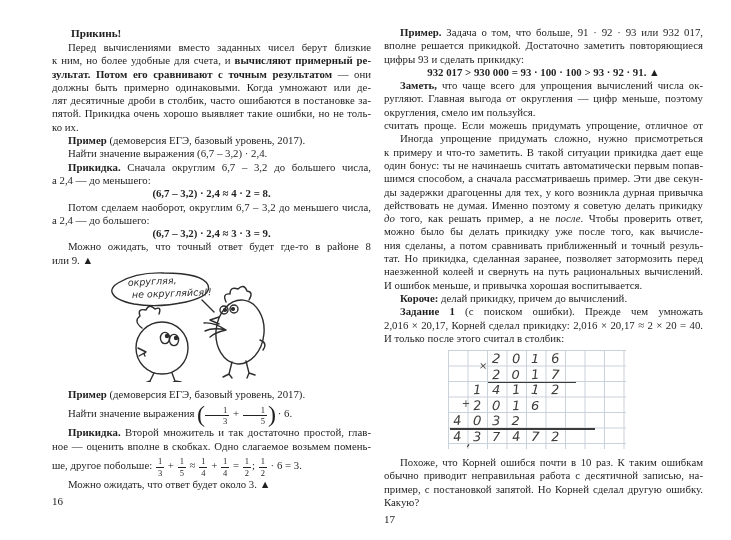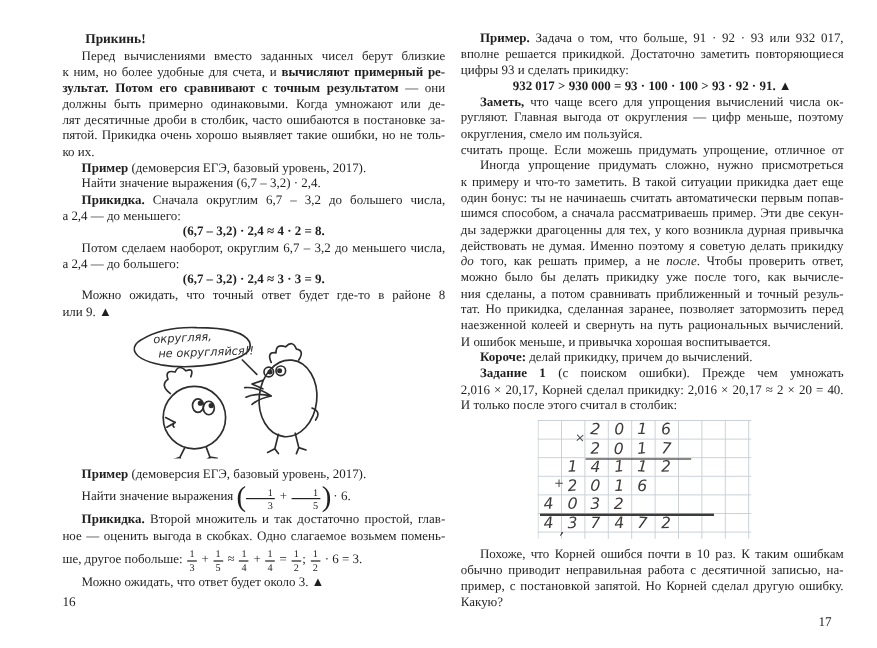--- a/index.html
+++ b/index.html
@@ -13,21 +13,21 @@
   #page-right{left:384px;}
   .tl{font-size:10.8px;line-height:13.3px;white-space:normal;color:#1f1f1f;}
   .tl.j{text-align:justify;text-align-last:justify;}
   .tl.c{text-align-last:center;font-weight:bold;}
   .tl.ind{text-indent:16px;}
   .tl.tall{line-height:25px;}
   .tl .b{font-weight:bold;}
   .tl .i{font-style:italic;}
   .title{font-weight:bold;font-size:11.2px;line-height:14px;text-indent:19px;margin-bottom:1px;}
   .pgnum{font-size:11px;margin-top:4px;}
-  .pgnum.right{text-align:right;padding-right:10px;}
+  .pgnum.right{text-align:left;padding-right:10px;}
   
   .fr{display:inline-block;vertical-align:-7px;text-align:center;font-size:8.5px;line-height:1;margin:0 1px;}
   .fr .n{display:block;border-bottom:1px solid #222;padding:0 2px 1px;}
   .fr .d{display:block;padding-top:1px;}
   .bigp{font-size:24px;font-weight:300;vertical-align:-5px;line-height:0;letter-spacing:-1px;}
   
   #cartoon-wrap{margin:3px 0 2px 50px;}
   
   #worksheet{
     position:relative;width:178px;height:99px;margin:5px 0 7px 64px;
@@ -109,21 +109,21 @@
       <text x="30" y="28" font-size="9.5" font-style="italic" fill="#2d2d2d" transform="rotate(-2 30 28)">не округляйся!!</text>
     </svg>
   </div>
 
   <div>
       <div class="tl ind"><span class="b">Пример</span><span> (демоверсия ЕГЭ, базовый уровень, 2017).</span></div>
       <div class="tl ind tall"><span>Найти значение выражения </span><span class="bigp">(</span><span class="fr"><span class="n">1</span><span class="d">3</span></span><span> + </span><span class="fr"><span class="n">1</span><span class="d">5</span></span><span class="bigp">)</span><span> · 6.</span></div>
     </div>
   <div>
       <div class="tl j ind"><span class="b">Прикидка.</span><span> Второй множитель и так достаточно простой, глав-</span></div>
-      <div class="tl j"><span>ное — оценить выгода в скобках. Одно слагаемое возьмем помень-</span></div>
+      <div class="tl j"><span>ное — оценить вполне в скобках. Одно слагаемое возьмем помень-</span></div>
       <div class="tl tall"><span>ше, другое побольше: </span><span class="fr"><span class="n">1</span><span class="d">3</span></span><span> + </span><span class="fr"><span class="n">1</span><span class="d">5</span></span><span> ≈ </span><span class="fr"><span class="n">1</span><span class="d">4</span></span><span> + </span><span class="fr"><span class="n">1</span><span class="d">4</span></span><span> = </span><span class="fr"><span class="n">1</span><span class="d">2</span></span><span>; </span><span class="fr"><span class="n">1</span><span class="d">2</span></span><span> · 6 = 3.</span></div>
       <div class="tl ind"><span>Можно ожидать, что ответ будет около 3. ▲</span></div>
     </div>
   <div class="pgnum">16</div>
 </div>
 
 <div class="page" id="page-right">
   <div>
       <div class="tl j ind"><span class="b">Пример.</span><span> Задача о том, что больше, 91 · 92 · 93 или 932 017,</span></div>
       <div class="tl j"><span>вполне решается прикидкой. Достаточно заметить повторяющиеся</span></div>

